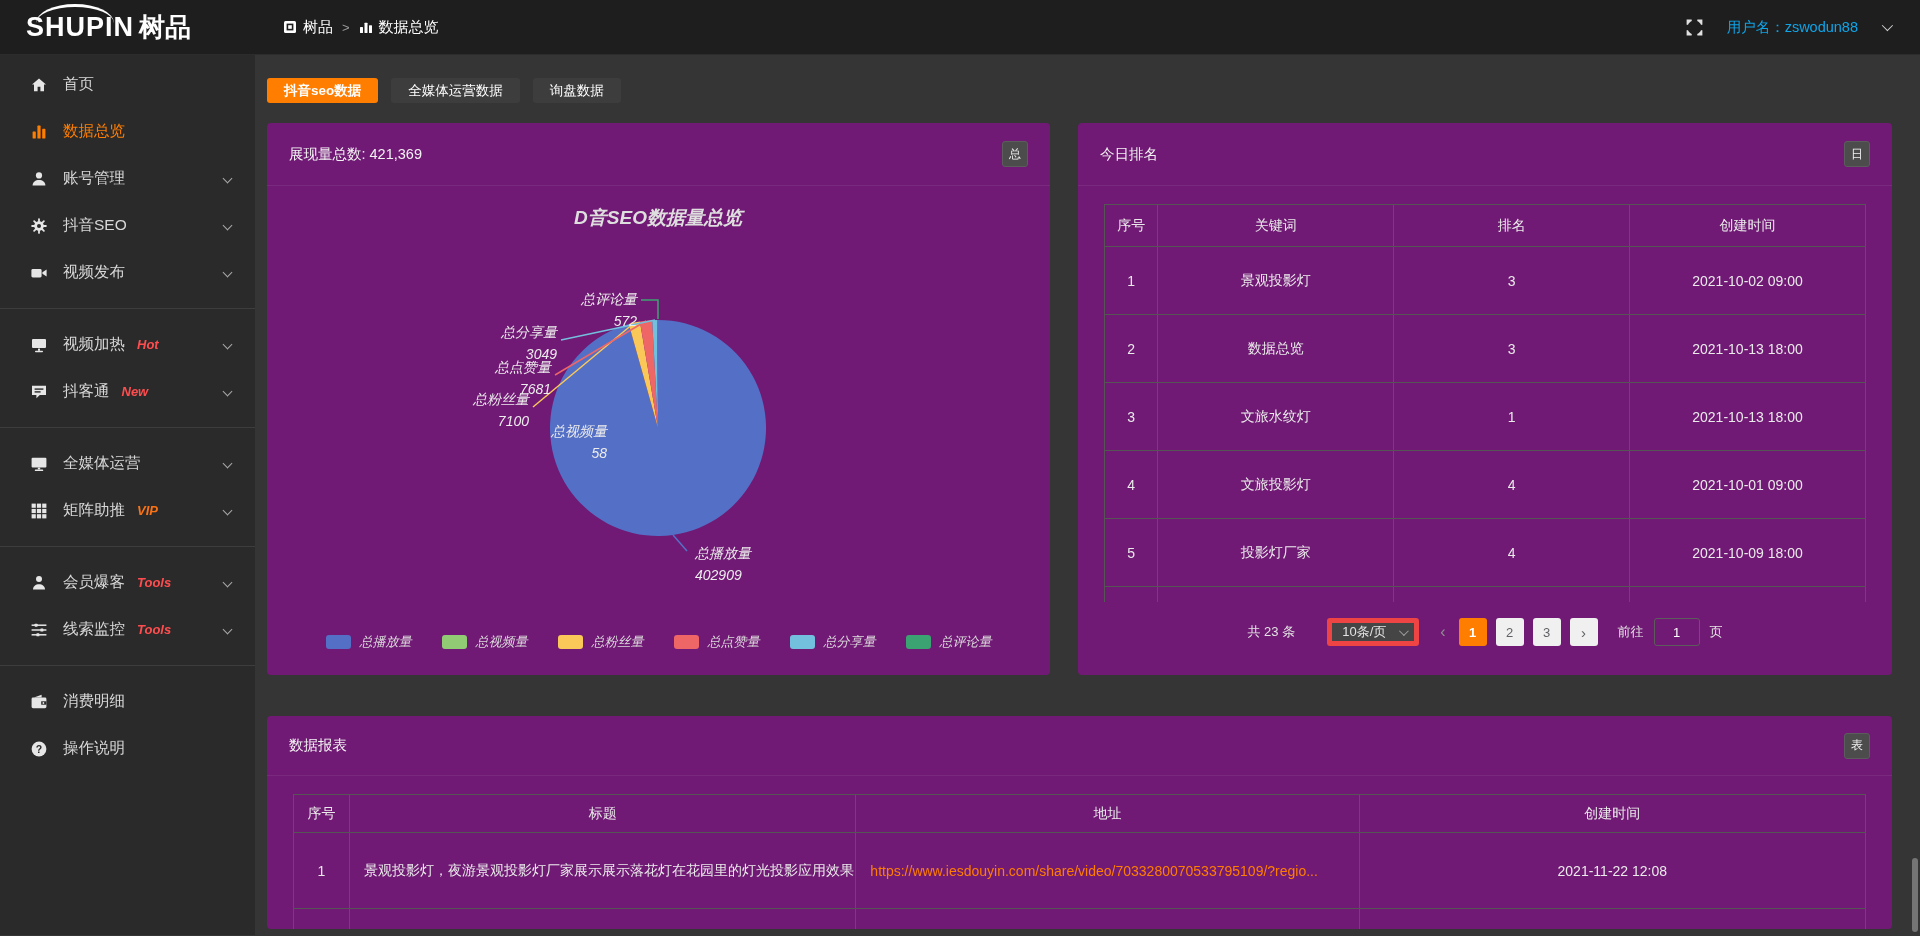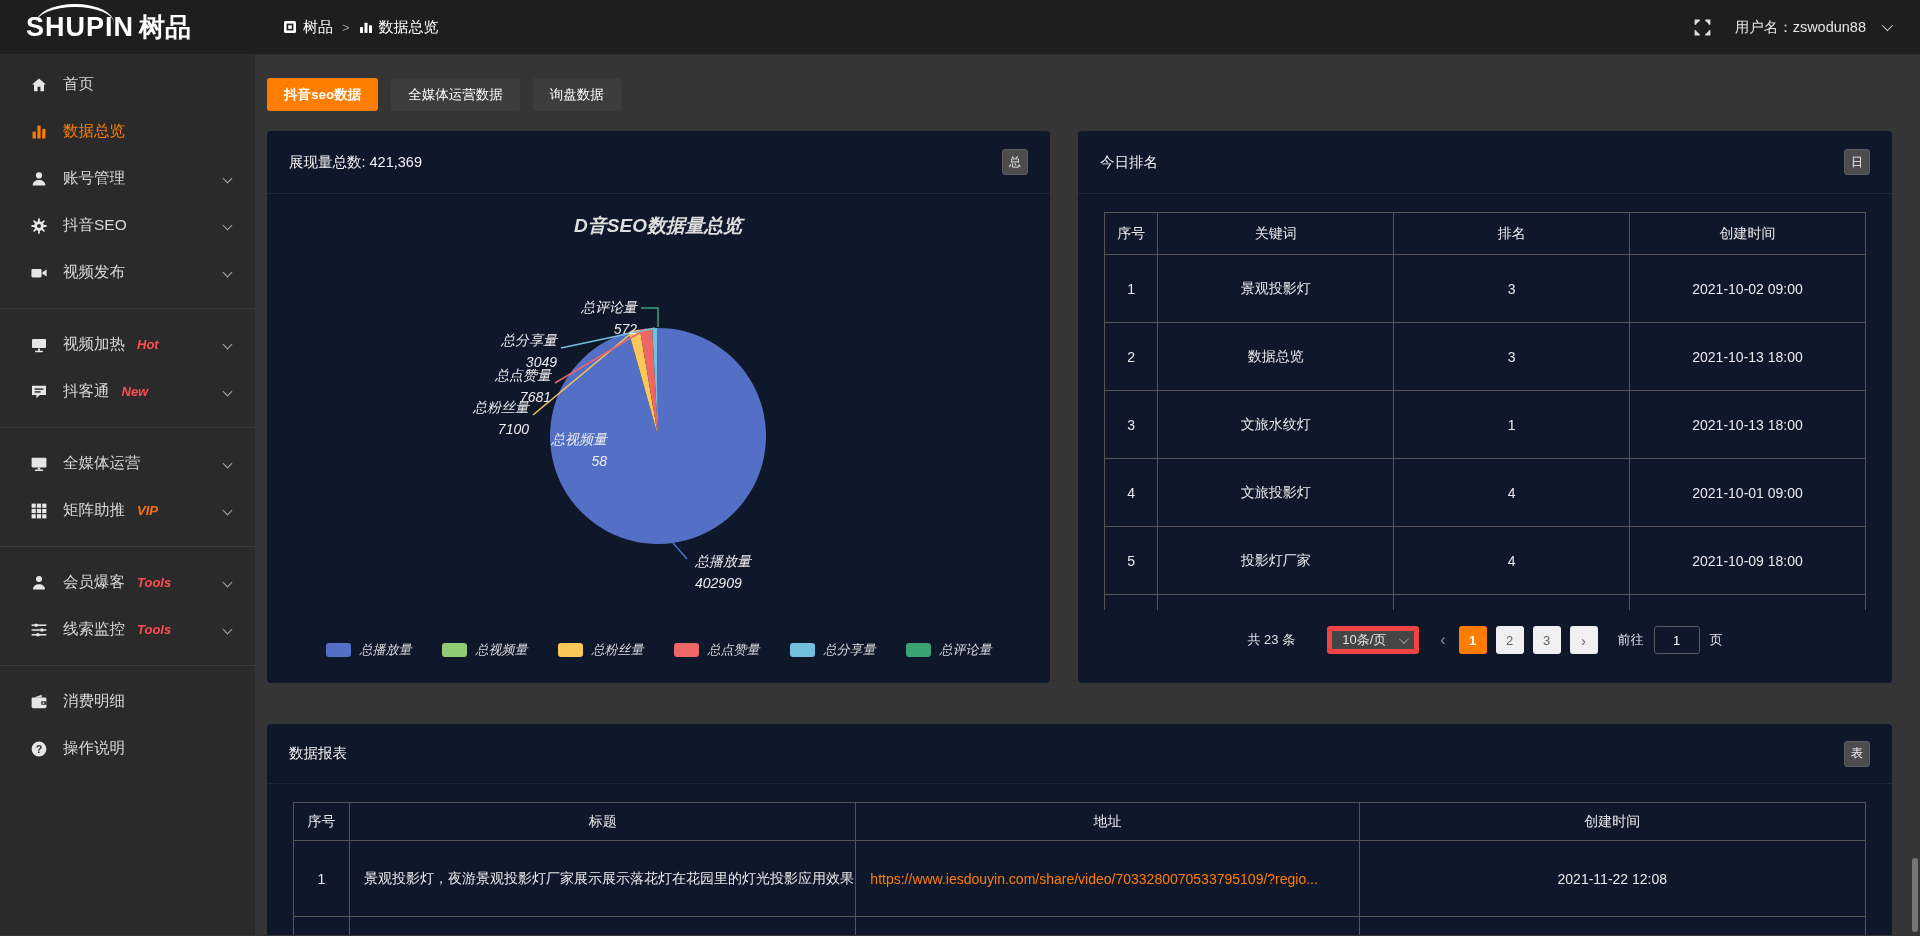--- a/index.html
+++ b/index.html
@@ -16,21 +16,21 @@
   .header { height:55px; background:#1e1e1e; display:flex; align-items:center; border-bottom:1px solid #2c2c2c; }
   .logo-wrap { width:255px; flex-shrink:0; padding-left:26px; display:flex; align-items:center; cursor:pointer; }
   .logo-en { font-size:27px; font-weight:900; letter-spacing:1px; color:#fff; position:relative; font-family:"Liberation Sans",sans-serif; }
   .logo-en::before { content:""; position:absolute; left:10px; top:-8px; width:78px; height:16px; border-top:3px solid #fff; border-radius:50% / 100% 100% 0 0; }
   .logo-cn { font-size:26px; font-weight:800; color:#fff; margin-left:5px; }
   .breadcrumb { display:flex; align-items:center; gap:9px; font-size:15px; color:#fff; margin-left:28px; }
   .bc-item { display:flex; align-items:center; gap:6px; cursor:pointer; }
   .bc-sep { color:#9a9a9a; font-size:13px; }
   .header-right { margin-left:auto; margin-right:30px; display:flex; align-items:center; gap:24px; }
   .fs-btn { color:#e0e0e0; cursor:pointer; display:flex; }
-  .user-area { display:flex; align-items:center; gap:16px; font-size:14.5px; color:#e5e5e5; cursor:pointer; }
+  .user-area { display:flex; align-items:center; gap:24px; font-size:14.5px; color:#0ea5e9; cursor:pointer; }
   .chev-down { width:8px; height:8px; border-right:1.6px solid #cfcfcf; border-bottom:1.6px solid #cfcfcf; transform:rotate(45deg) translateY(-2px); }
 
   
   .wrap { display:flex; height:880px; }
   .sidebar { width:255px; flex-shrink:0; background:#2a2a2a; padding-top:6px; }
   .main { flex:1; padding:23px 28px 0 12px; overflow:hidden; }
 
   
   .side-item { height:47px; display:flex; align-items:center; padding:0 24px 0 30px; font-size:15.5px; color:#d8d8d8; cursor:pointer; }
   .side-item .icon { width:18px; height:18px; flex-shrink:0; color:#e6e6e6; }
@@ -38,26 +38,26 @@
   .side-item.active { color:#ff7e00; }
   .side-item.active .icon { color:#ff7e00; }
   .side-badge { margin-left:12px; font-size:13px; font-weight:700; font-style:italic; }
   .badge-red { color:#ff4d4f; }
   .badge-vip { color:#f97316; }
   .side-chev { margin-left:auto; width:7px; height:7px; border-right:1.6px solid #a8a8a8; border-bottom:1.6px solid #a8a8a8; transform:rotate(45deg); }
   .side-divider { height:1px; background:rgba(255,255,255,.09); margin:12px 0; }
 
   
   .tabs { display:flex; gap:13px; }
-  .tab { height:33px; padding:0 17px; display:flex; align-items:center; font-size:13.5px; color:#fff; background:#3d3d3d; border-radius:3px; cursor:pointer; }
+  .tab { height:25px; padding:0 17px; display:flex; align-items:center; font-size:13.5px; color:#fff; background:#3d3d3d; border-radius:3px; cursor:pointer; }
   .tab.active { background:#ff7e00; font-weight:700; }
 
   
   .cards-row { display:flex; gap:28px; margin-top:20px; }
-  .card { background:#0f172a; border-radius:4px; }
+  .card { background:#701a75; border-radius:4px; }
   .card-left { width:783px; height:552px; }
   .card-right { flex:1; height:552px; }
   .card-head { height:63px; display:flex; align-items:center; justify-content:space-between; padding:0 22px; border-bottom:1px solid rgba(255,255,255,.07); }
   .card-title { font-size:14.5px; color:#f2f2f2; }
   .mini-btn { width:26px; height:26px; border-radius:3px; background:#4c4c4c; border:1px solid #5c5c5c; color:#f0f0f0; font-size:12px; display:flex; align-items:center; justify-content:center; cursor:pointer; }
 
   
   .chart-area { position:relative; height:488px;font-style:italic; }
   #pie-svg { position:absolute; left:0; top:0; }
   .legend { position:absolute; left:0; right:0; bottom:23px; display:flex; justify-content:center; align-items:center; gap:30px; }

